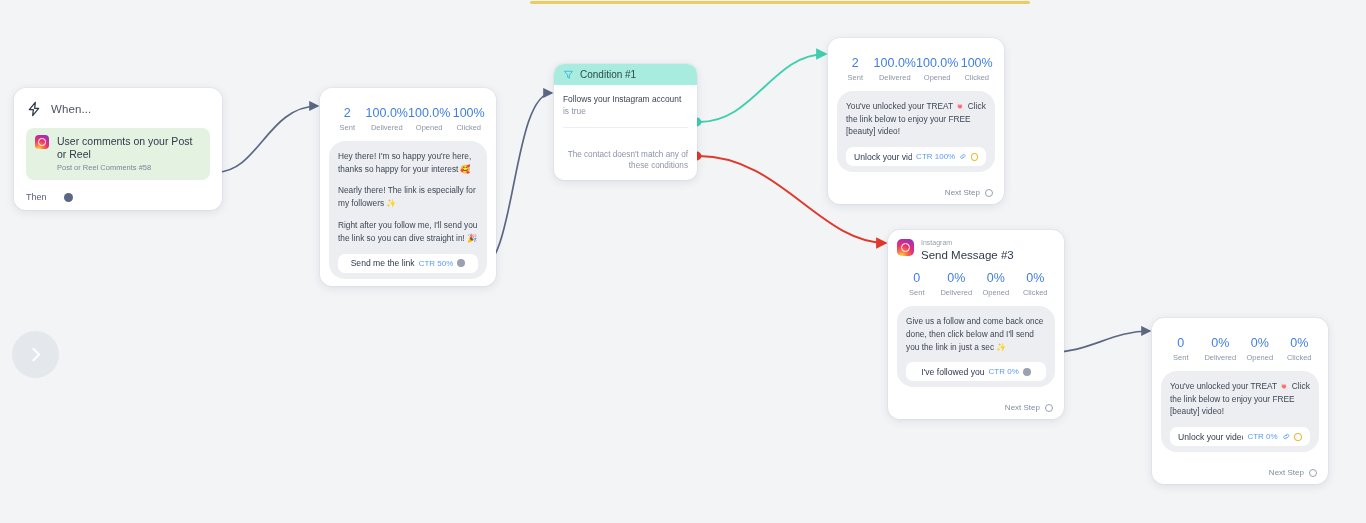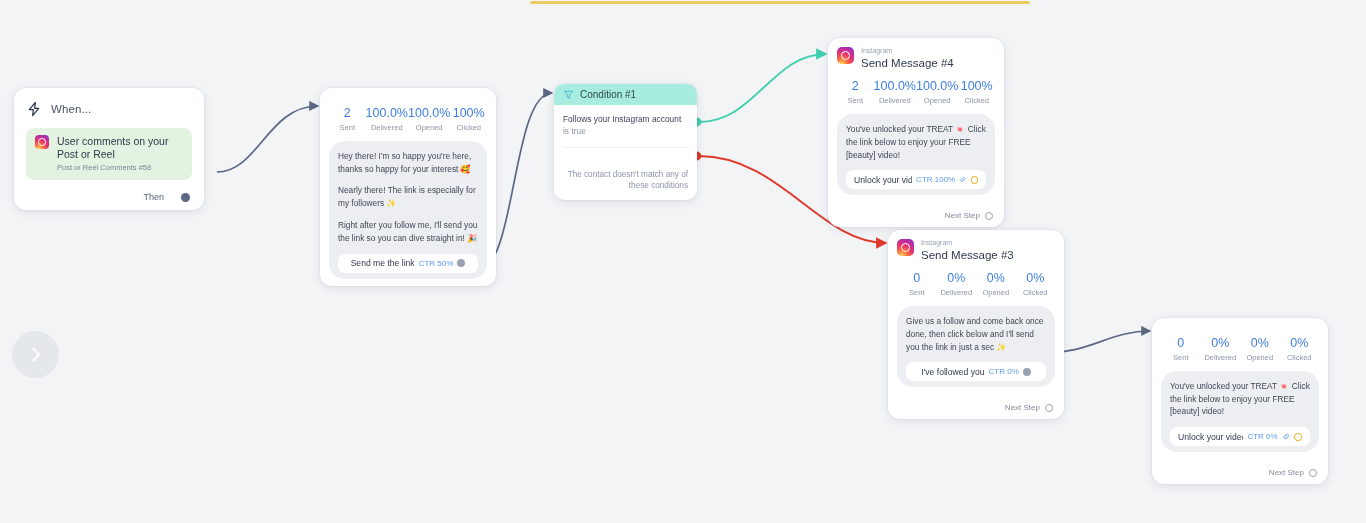--- a/index.html
+++ b/index.html
@@ -23,31 +23,31 @@
 
   
   .node {
     position: absolute;
     background: #ffffff;
     border-radius: 12px;
     box-shadow: 0 2px 10px rgba(30,40,70,0.10), 0 0 0 1px rgba(30,40,70,0.03);
   }
 
   
-  .trigger { left: 14px; top: 88px; width: 190px; padding: 12px 12px 8px 12px; }
+  .trigger { left: 14px; top: 88px; width: 208px; padding: 12px 12px 8px 12px; }
   .trig-head { display: flex; align-items: center; gap: 9px; margin-bottom: 10px; }
   .bolt-ico { width: 16px; height: 18px; flex: 0 0 auto; }
   .trig-when { font-size: 11.5px; color: #4c5566; letter-spacing: .1px; }
   .trig-box {
     background: #e4f2e2; border-radius: 8px;
     padding: 7px 9px 8px 9px; display: flex; gap: 8px; align-items: flex-start;
   }
   .trig-txt-main { font-size: 10.5px; color: #2f3a4a; line-height: 1.25; }
   .trig-txt-sub  { font-size: 7.5px; color: #7b8698; margin-top: 2px; }
-  .trig-foot { display:flex; justify-content:flex-end; align-items:center; gap:17px; margin-top: 12px; padding-right:2px;}
+  .trig-foot { display:flex; justify-content:flex-start; align-items:center; gap:17px; margin-top: 12px; padding-right:2px;}
   .trig-foot span { font-size: 9px; color: #596275; }
   .dot-solid { width: 9px; height: 9px; border-radius: 50%; background: #5b6783; }
 
   
   .ig {
     width: 17px; height: 17px; border-radius: 5px; flex: 0 0 auto;
     background: radial-gradient(circle at 28% 100%, #fdd85a 0%, #f9743f 26%, #e8326d 52%, #b92ea0 74%, #7b36d2 100%);
     display:flex; align-items:center; justify-content:center;
   }
   .ig::after {
@@ -85,21 +85,21 @@
   .cta-ctr { font-size: 8px; color: #5a9bf0; white-space: nowrap; }
   .link-ico { width: 9px; height: 9px; }
   .ring-amber { width: 8px; height: 8px; border-radius: 50%; border: 1.4px solid #eeb838; }
   .dot-gray { width: 8px; height: 8px; border-radius: 50%; background: #9aa2b1; }
 
   .next-step { display:flex; justify-content:flex-end; align-items:center; gap:5px; margin-top:16px; padding-right:2px; }
   .next-step span { font-size: 8px; color: #818b9c; }
   .ring-gray { width: 8px; height: 8px; border-radius: 50%; border: 1.2px solid #9aa2b1; }
 
   
-  .cond { left: 554px; top: 84px; width: 143px; border-radius: 10px; overflow: hidden; }
+  .cond { left: 554px; top: 64px; width: 143px; border-radius: 10px; overflow: hidden; }
   .cond-head {
     background: #a8ece0; padding: 5px 9px; display: flex; align-items: center; gap: 6px;
   }
   .cond-head span { font-size: 10px; color: #2f4a48; }
   .filter-ico { width: 11px; height: 11px; }
   .cond-body { padding: 9px 9px 8px 9px; }
   .cond-l1 { font-size: 8.4px; color: #3d4656; line-height: 1.4; }
   .cond-l2 { font-size: 8.4px; color: #8c95a6; line-height: 1.4; }
   .cond-sep { height:1px; background:#eceef2; margin: 9px 0 7px 0; }
   .cond-else { font-size: 8.2px; color: #8c95a6; line-height: 1.45; text-align: right; margin-top: 21px; }
@@ -211,27 +211,20 @@
     </div>
     <div class="cond-body">
       <div class="cond-l1">Follows your Instagram account</div>
       <div class="cond-l2">is true</div>
       <div class="cond-sep"></div>
       <div class="cond-else">The contact doesn't match any of these conditions</div>
     </div>
   </div>
 
   <div class="node msg" style="left:828px; top:38px;">
-    <div class="msg-head">
-      <div class="ig"></div>
-      <div>
-        <div class="msg-label">Instagram</div>
-        <div class="msg-title">Send Message #4</div>
-      </div>
-    </div>
     <div class="stats">
       <div class="stat">
         <div class="stat-v">2</div>
         <div class="stat-l">Sent</div>
       </div>
       <div class="stat">
         <div class="stat-v">100.0%</div>
         <div class="stat-l">Delivered</div>
       </div>
       <div class="stat">

